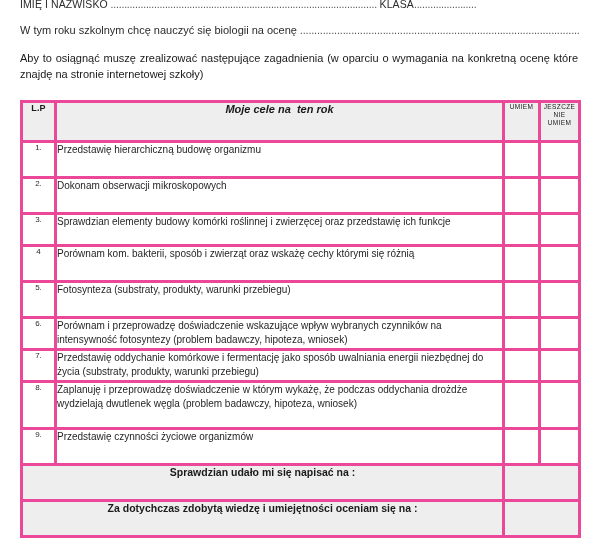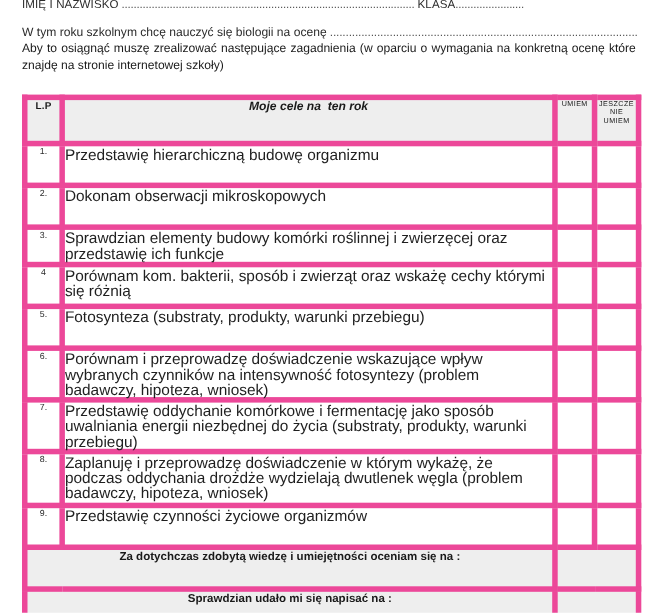--- a/index.html
+++ b/index.html
@@ -42,40 +42,41 @@
   }
   .dots { letter-spacing: -0.2px; color: #555; }
 
   .line-goal {
     margin-top: 14px;
     font-size: 11px;
     line-height: 13px;
   }
 
   .para {
+    margin-top: 14px;
     font-size: 11px;
     line-height: 15.5px;
     text-align: justify;
     text-justify: inter-word;
     width: 558px;
   }
 
   
   .table-wrap {
     margin-top: 18px;
     width: 558px;
   }
   table.goals {
     border-collapse: collapse;
     width: 558px;
     table-layout: fixed;
     font-size: 10.5px;
   }
   table.goals td, table.goals th {
-    border: 5px solid #ec4899;
+    border: 3px solid #ec4899;
     vertical-align: top;
     padding: 0;
   }
 
   col.c-lp    { width: 34px; }
   col.c-goal  { width: 448px; }
   col.c-um    { width: 36px; }
   col.c-jes   { width: 40px; }
 
   
@@ -118,21 +119,21 @@
   }
 
   
   td.lp {
     text-align: center;
     font-size: 8px;
     padding-top: 4px;
     color: #2b2b2b;
   }
   td.goal {
-    font-size: 14px;
+    font-size: 10px;
     line-height: 14px;
     padding: 3px 4px 3px 7px;
     color: #1f1f1f;
   }
   td.mark { background: #ffffff; }
 
   tr.r-tall td { height: 33px; }
   tr.r-two  td { height: 29px; }
   tr.r-three td { height: 44px; }
 
@@ -234,24 +235,24 @@
             <td class="mark"></td>
             <td class="mark"></td>
           </tr>
           <tr class="r-tall">
             <td class="lp">9.</td>
             <td class="goal">Przedstawię czynności życiowe organizmów</td>
             <td class="mark"></td>
             <td class="mark"></td>
           </tr>
           <tr>
+            <td class="summary" colspan="2">Sprawdzian udało mi się napisać na :</td>
+            <td class="summary-mark" colspan="2"></td>
+          </tr>
+          <tr>
             <td class="summary" colspan="2">Za dotychczas zdobytą wiedzę i umiejętności oceniam się na :</td>
-            <td class="summary-mark" colspan="2"></td>
-          </tr>
-          <tr>
-            <td class="summary" colspan="2">Sprawdzian udało mi się napisać na :</td>
             <td class="summary-mark" colspan="2"></td>
           </tr>
         </tbody>
     </table>
   </div>
 
 </div>
 
 </body></html>

